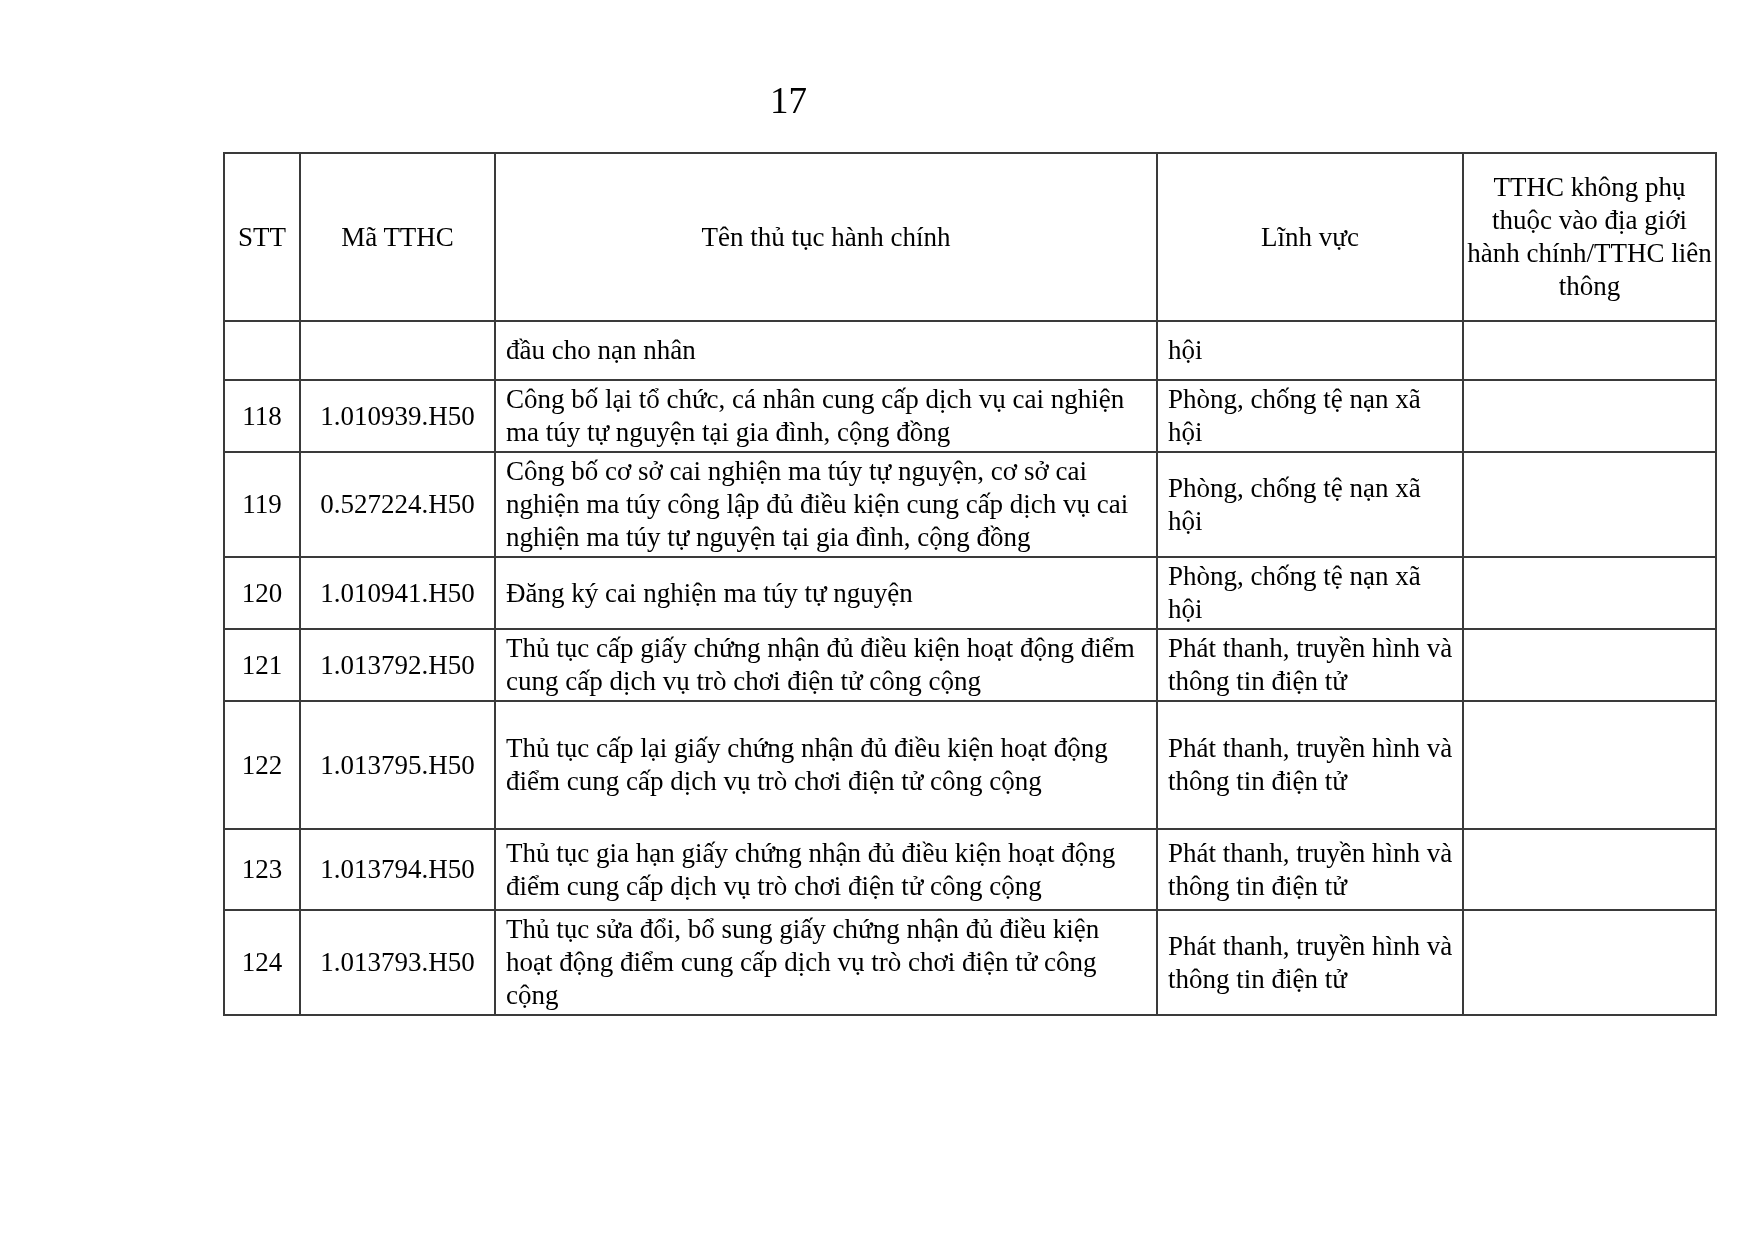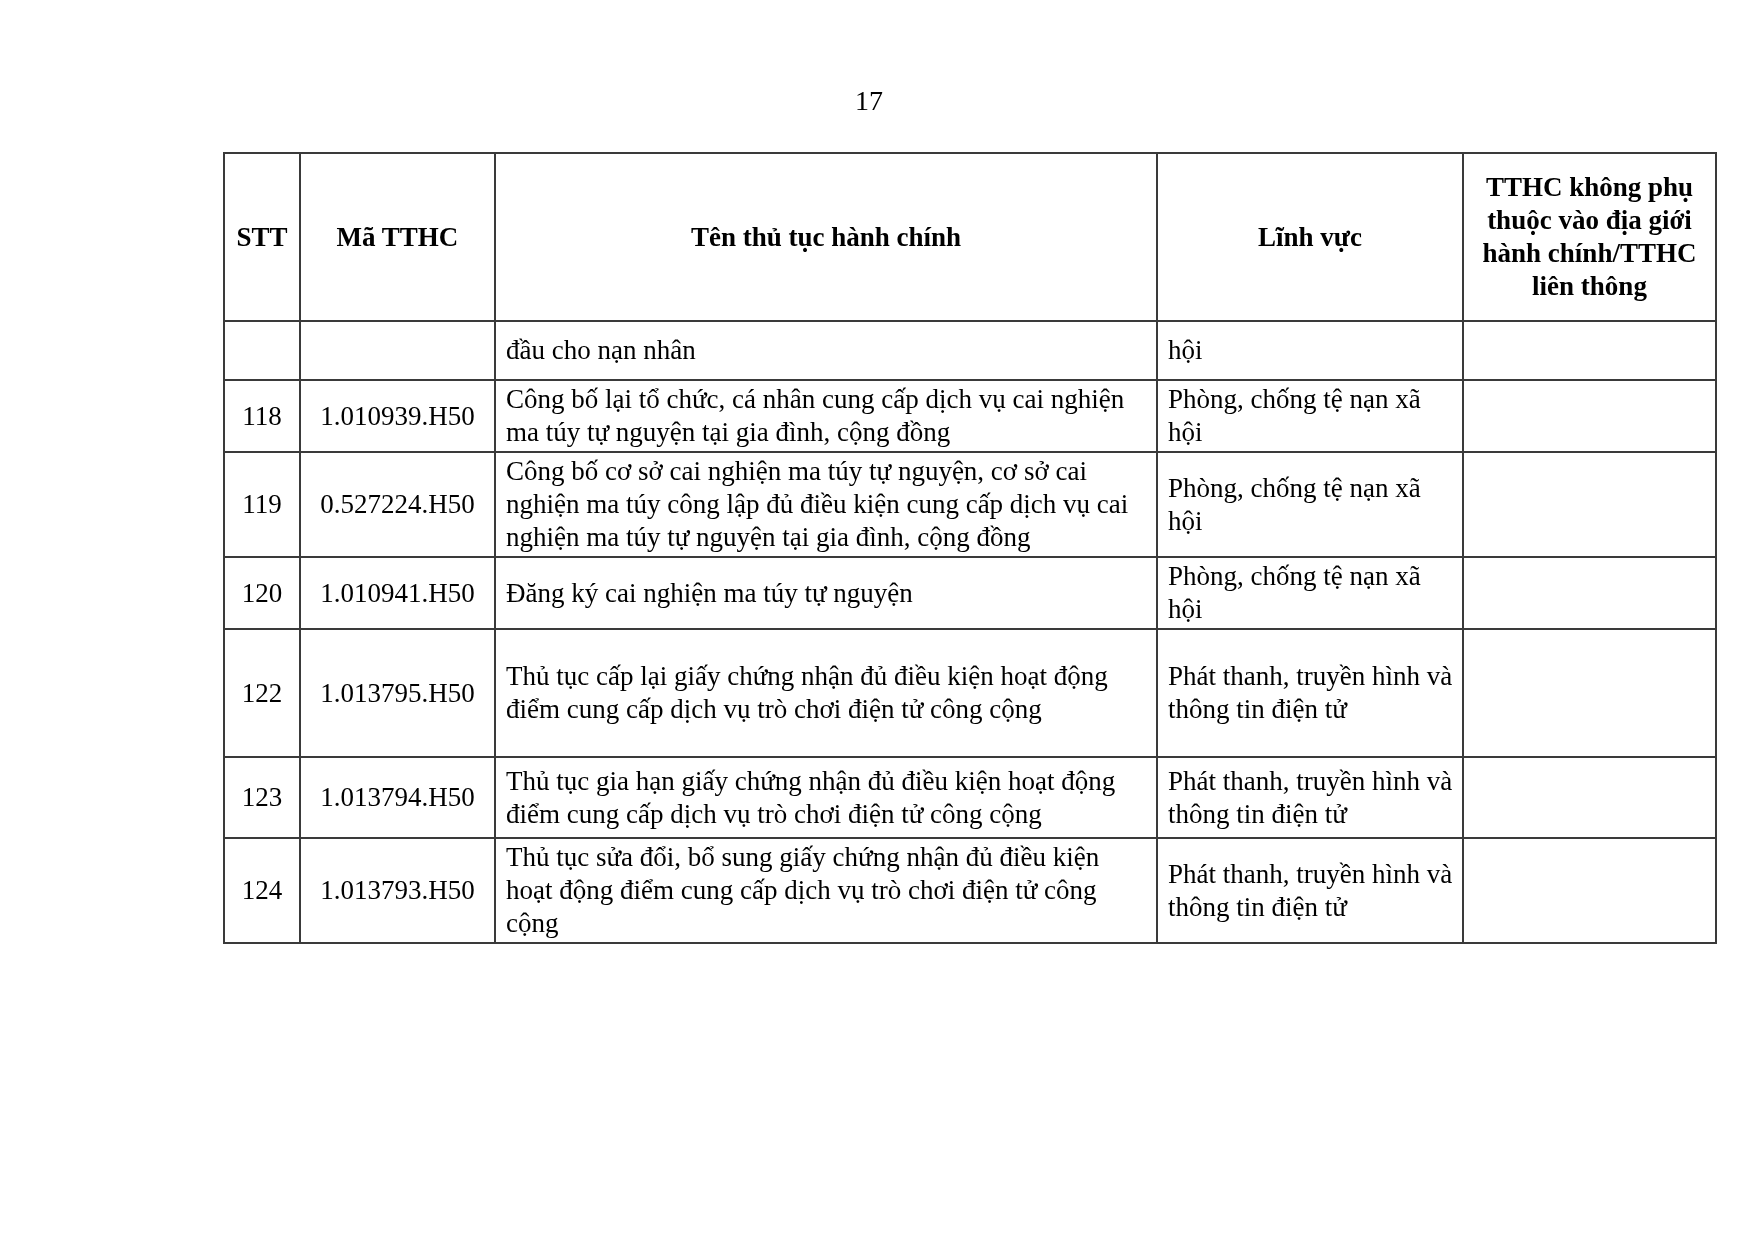--- a/index.html
+++ b/index.html
@@ -14,24 +14,24 @@
   }
   .page {
     position: relative;
     width: 1755px;
     height: 1241px;
     background: #ffffff;
   }
   .page-number {
     position: absolute;
     top: 84px;
-    left: 754px;
+    left: 770px;
     width: 230px;
-    text-align: center;
-    font-size: 28px;
+    text-align: left;
+    font-size: 37px;
     line-height: 33px;
   }
   table.proc-table {
     position: absolute;
     top: 152px;
     left: 223px;
     width: 1492px;
     border-collapse: collapse;
     table-layout: fixed;
     font-size: 27px;
@@ -42,21 +42,21 @@
   .proc-table col.c-ten  { width: 662px; }
   .proc-table col.c-lv   { width: 306px; }
   .proc-table col.c-last { width: 253px; }
   .proc-table th, .proc-table td {
     border: 2px solid #3a3a3a;
     vertical-align: middle;
     padding: 2px 9px;
     overflow: hidden;
   }
   .proc-table th {
-    font-weight: bold;
+    font-weight: normal;
     text-align: center;
     padding: 2px 0;
   }
   .proc-table td.cell-stt,
   .proc-table td.cell-ma {
     text-align: center;
     padding: 2px 2px;
   }
   .proc-table td.cell-ten,
   .proc-table td.cell-lv {
@@ -126,20 +126,27 @@
       </tr>
 
       <tr class="h-120">
         <td class="cell-stt">120</td>
         <td class="cell-ma">1.010941.H50</td>
         <td class="cell-ten">Đăng ký cai nghiện ma túy tự nguyện</td>
         <td class="cell-lv">Phòng, chống tệ nạn xã hội</td>
         <td class="cell-last"></td>
       </tr>
 
+      <tr class="h-121">
+        <td class="cell-stt">121</td>
+        <td class="cell-ma">1.013792.H50</td>
+        <td class="cell-ten">Thủ tục cấp giấy chứng nhận đủ điều kiện hoạt động điểm cung cấp dịch vụ trò chơi điện tử công cộng</td>
+        <td class="cell-lv">Phát thanh, truyền hình và thông tin điện tử</td>
+        <td class="cell-last"></td>
+      </tr>
 
       <tr class="h-122">
         <td class="cell-stt">122</td>
         <td class="cell-ma">1.013795.H50</td>
         <td class="cell-ten">Thủ tục cấp lại giấy chứng nhận đủ điều kiện hoạt động điểm cung cấp dịch vụ trò chơi điện tử công cộng</td>
         <td class="cell-lv">Phát thanh, truyền hình và thông tin điện tử</td>
         <td class="cell-last"></td>
       </tr>
 
       <tr class="h-123">

